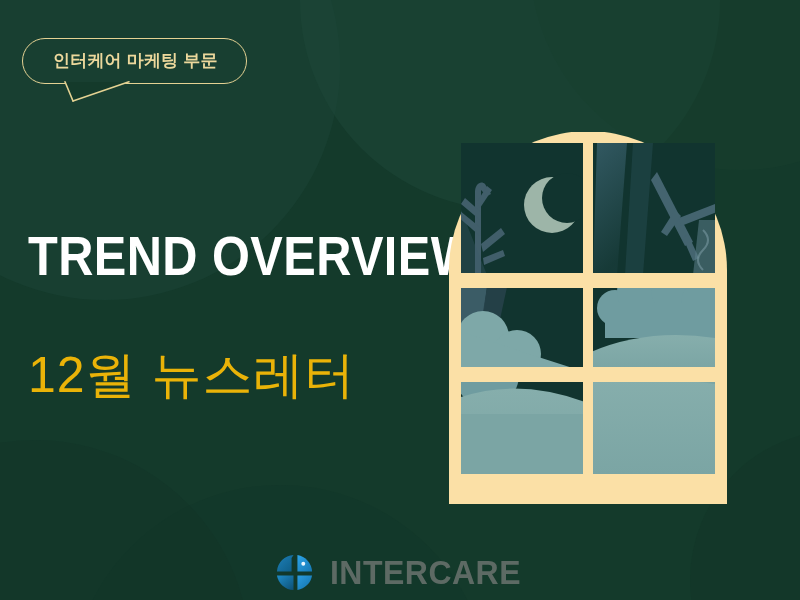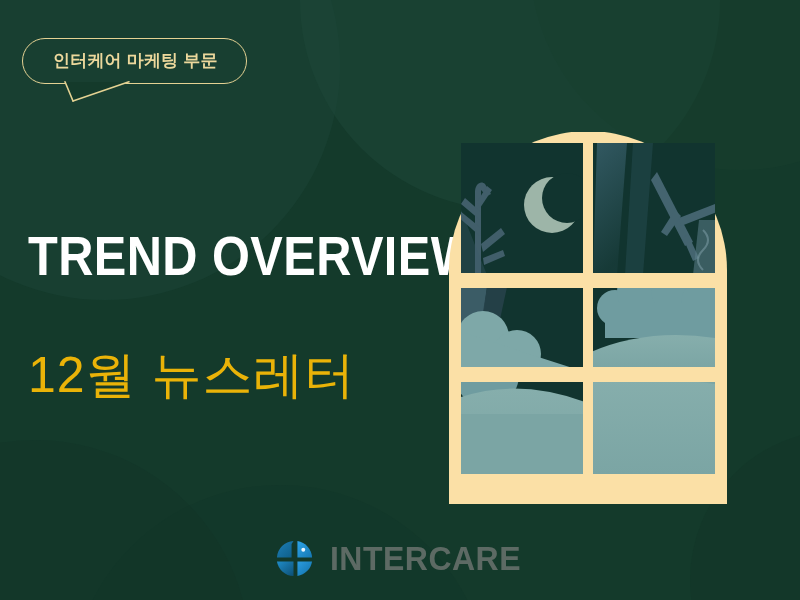--- a/index.html
+++ b/index.html
@@ -80,21 +80,21 @@
   #window-illustration {
     position:absolute;
     left:447px; top:132px;
     width:282px; height:372px;
   }
   #window-illustration svg { display:block; }
 
   
   #logo {
     position:absolute;
-    left:0; right:0; bottom:22px;
+    left:0; right:0; bottom:8px;
     display:flex;
     align-items:center;
     justify-content:center;
     gap:13px;
   }
   #logo-mark { width:39px; height:39px; display:block; }
   #logo-text {
     font-size:33px;
     font-weight:600;
     letter-spacing:.5px;

